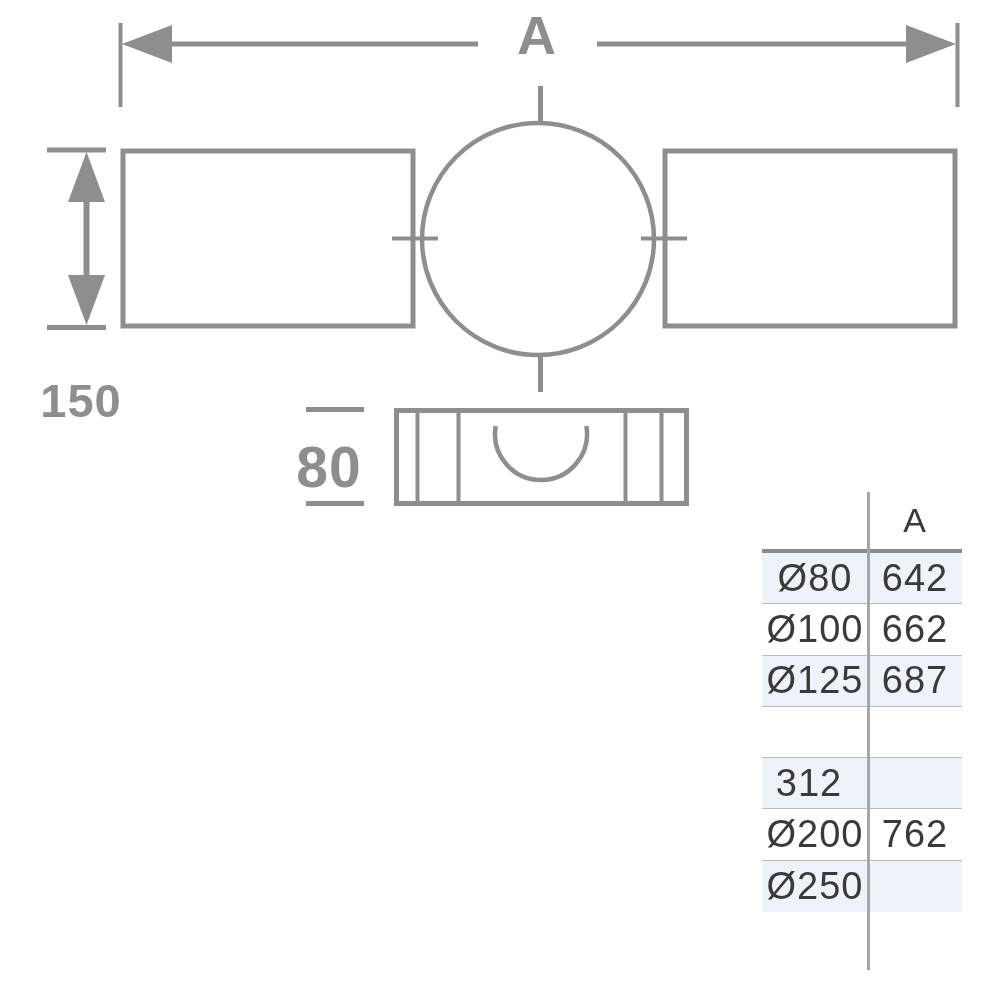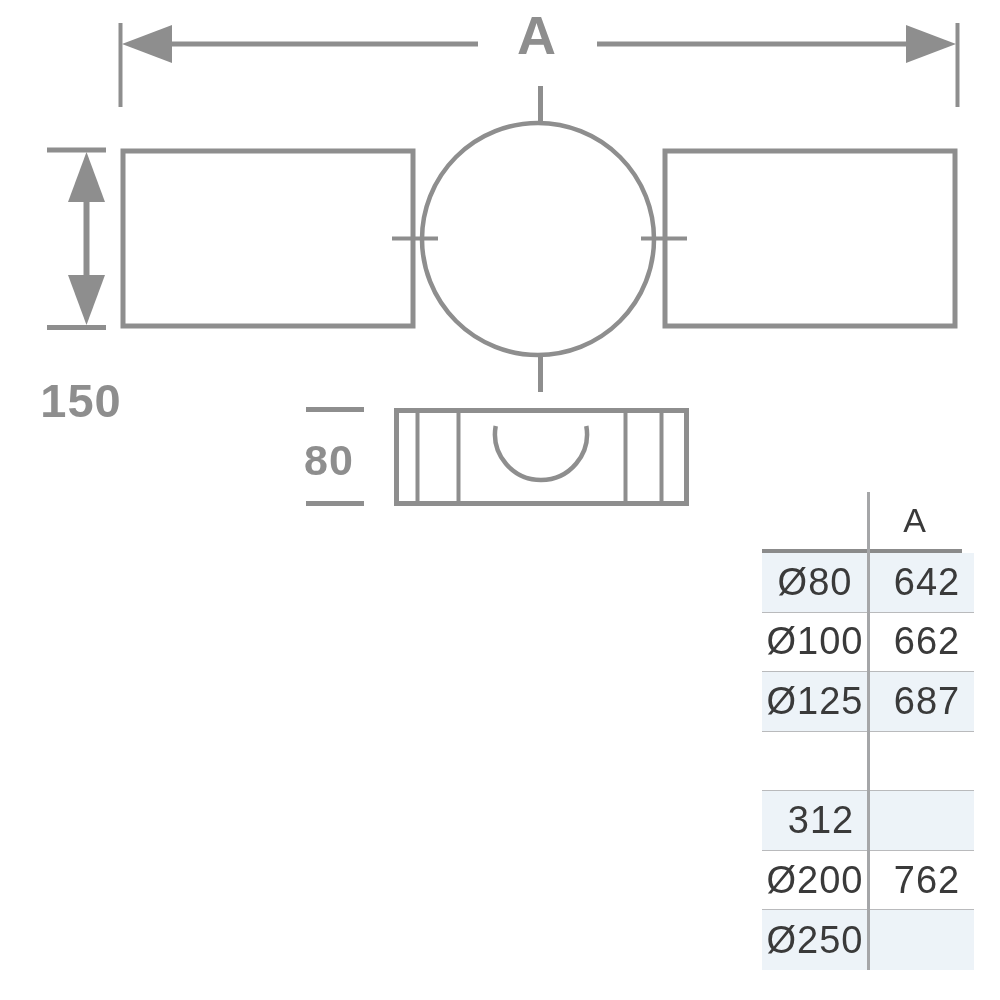--- a/index.html
+++ b/index.html
@@ -23,21 +23,21 @@
   .dim-label {
     position: absolute;
     color: #8e8e8e;
     font-weight: 700;
     text-align: center;
     line-height: 1;
     letter-spacing: 1px;
   }
   #label-a    { left: 437px; top: 8px;   width: 200px; font-size: 54px; }
   #label-150  { left: 16px;  top: 377px; width: 130px; font-size: 47px; }
-  #label-80   { left: 269px; top: 439px; width: 120px; font-size: 43px; }
+  #label-80   { left: 269px; top: 439px; width: 120px; font-size: 57px; }
 
   
   #spec-table {
     position: absolute;
     left: 762px;
     top: 492px;
     width: 200px;
     height: 478px;
     color: #3a3a3a;
   }
@@ -62,37 +62,37 @@
     width: 94px;
     display: flex;
     align-items: center;
     justify-content: center;
     font-size: 34px;
     letter-spacing: 1px;
   }
   #spec-rows {
     display: grid;
     grid-template-rows: repeat(7, 1fr);
-    height: 417px;
+    height: 359px;
   }
   .t-row {
     display: flex;
     box-sizing: border-box;
   }
   .t-row:not(:last-child) { border-bottom: 1px solid #b9babc; }
   .t-row:nth-child(odd) { background: #edf3f8; }
   .t-row .td {
     display: flex;
     align-items: center;
     justify-content: center;
     font-size: 38px;
     letter-spacing: 1px;
   }
   .t-row .td-dia { width: 106px; }
-  .t-row .td-a   { width: 94px; margin-left: 12px; }
+  .t-row .td-a   { width: 94px; }
 </style>
 </head>
 <body>
 
 <div id="stage">
 
   <svg id="drawing-svg" width="1000" height="1000" viewBox="0 0 1000 1000">
     <g fill="none" stroke="#8e8e8e">
 
       <line x1="120.5" y1="23" x2="120.5" y2="107" stroke-width="4"></line>

